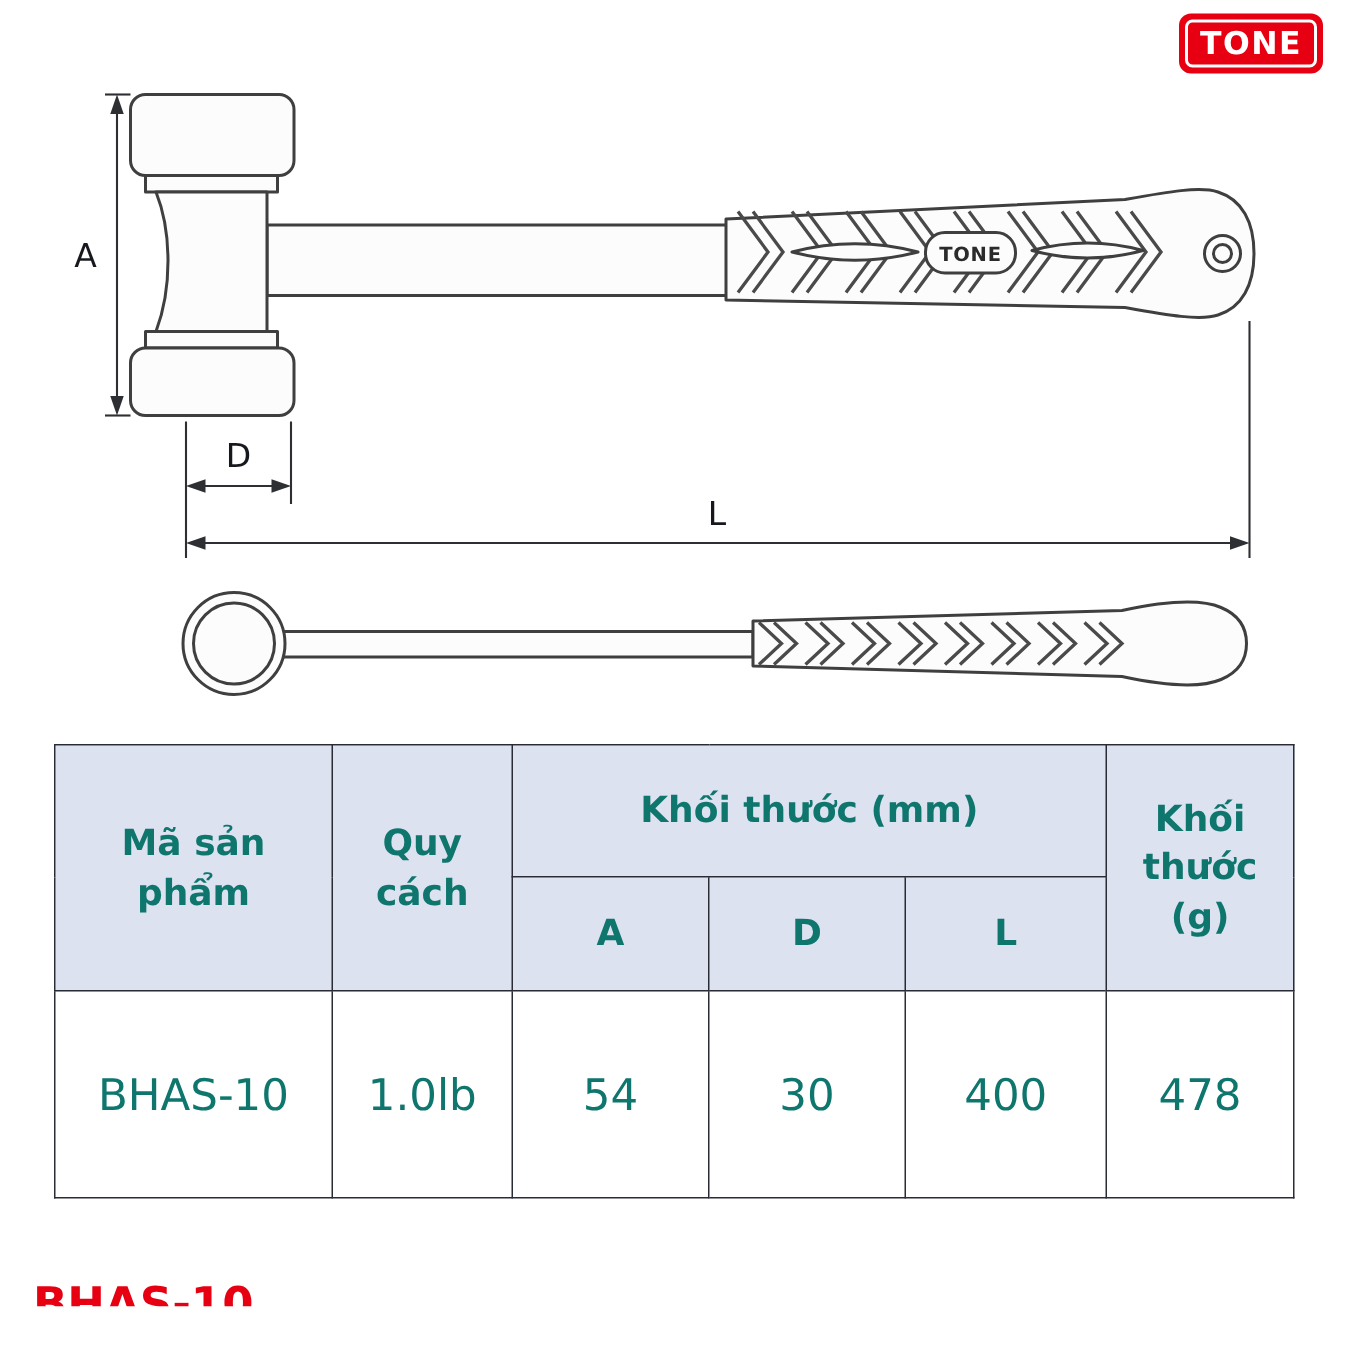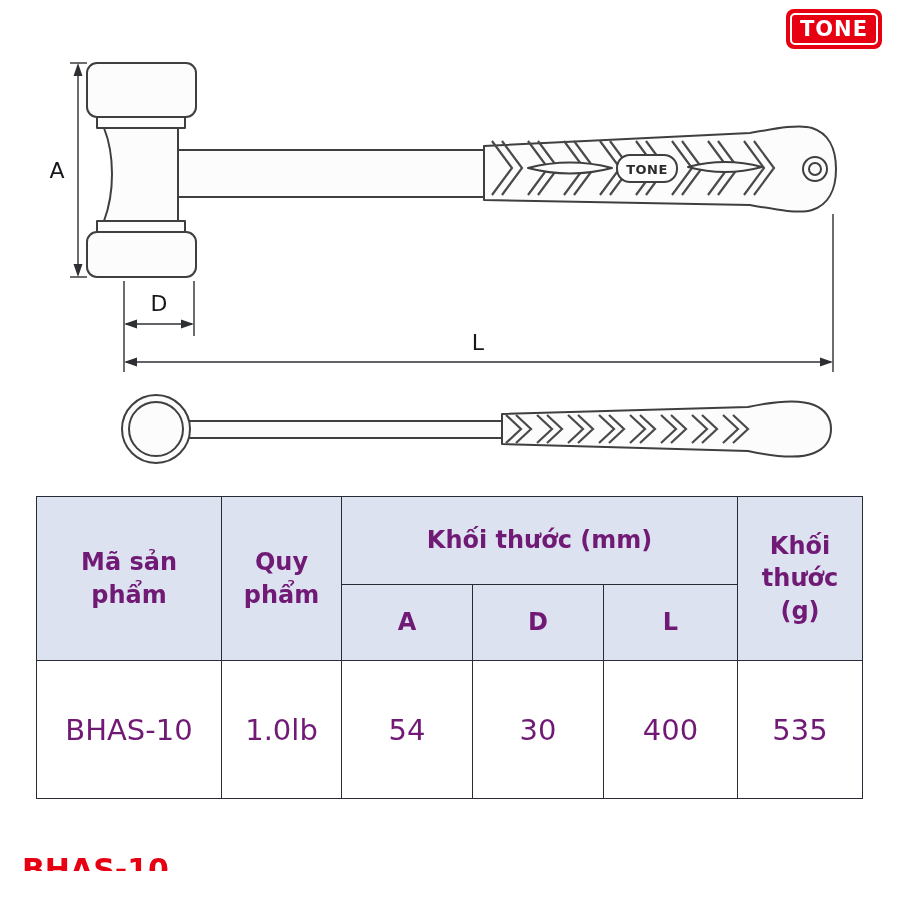--- a/index.html
+++ b/index.html
@@ -19,21 +19,21 @@
   .part { fill:#fcfcfc; stroke:var(--line,#3f3f3f); stroke-width:2; stroke-linejoin:round; }
   .chev polyline { fill:none; stroke:#4a4a4a; stroke-width:2.2; }
   .dim line { stroke:#2e2f33; stroke-width:1.4; }
   .dim polygon { fill:#2e2f33; stroke:none; }
   .dim-label { font-size:22px; fill:#17181d; text-anchor:middle; font-family:inherit; }
   .grip-brand { font-size:13px; font-weight:700; fill:#2b2b2b; text-anchor:middle;
                 letter-spacing:.5px; font-family:inherit; }
 
   
   .spec { position:absolute; left:36px; top:496px; width:826px; border-collapse:collapse;
-          table-layout:fixed; text-align:center; color:#701a75;padding-left:35px; }
+          table-layout:fixed; text-align:center; color:#0f766e;padding-left:35px; }
   .spec th, .spec td { border:1.5px solid var(--table_border,#2a2c35); vertical-align:middle; }
   .spec th { background:var(--table_header_bg,#dde2f1); font-size:24px; font-weight:700;
              padding:6px 14px; line-height:1.35; }
   .spec thead tr.row1 th { height:88px; }
   .spec thead tr.row2 th { height:76px; }
   .spec td { font-size:29px; font-weight:400; height:138px; background:#fff; }
 
   .footer-code { position:absolute; left:22px; top:852px; font-size:30px; font-weight:700;
                  color:var(--accent,#e60012); }
 </style>
@@ -150,36 +150,36 @@
       <col style="width:185px">
         <col style="width:120px">
         <col style="width:131px">
       <col style="width:131px">
         <col style="width:134px">
         <col style="width:125px">
     </colgroup>
     <thead>
       <tr class="row1">
         <th rowspan="2">Mã sản phẩm</th>
-        <th rowspan="2">Quy phẩm</th>
+        <th rowspan="2">Quy cách</th>
         <th colspan="3">Khối thước (mm)</th>
         <th rowspan="2">Khối thước (g)</th>
       </tr>
       <tr class="row2">
         <th>A</th>
         <th>D</th>
         <th>L</th>
       </tr>
     </thead>
     <tbody>
       <tr>
         <td>BHAS-10</td>
         <td>1.0lb</td>
         <td>54</td>
         <td>30</td>
         <td>400</td>
-        <td>535</td>
+        <td>478</td>
       </tr>
     </tbody>
   </table>
 
   <div class="footer-code">BHAS-10</div>
 </div>
 
 </body></html>

